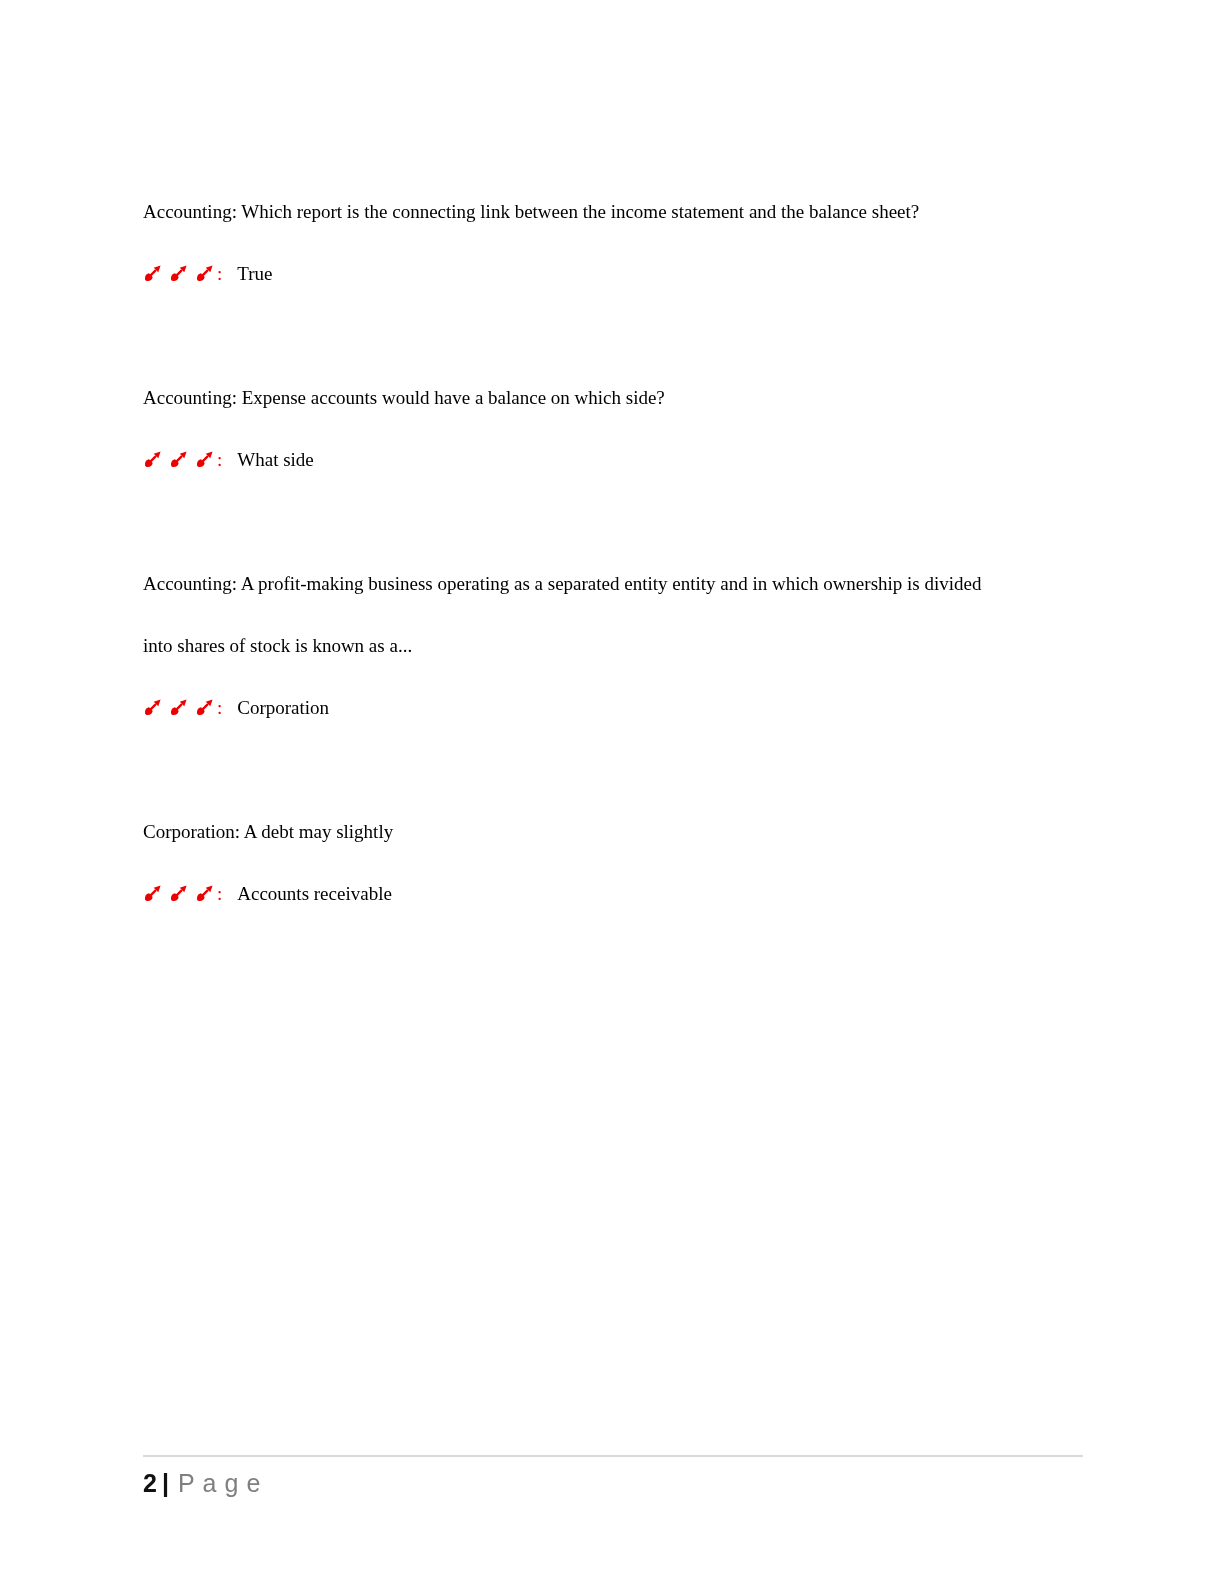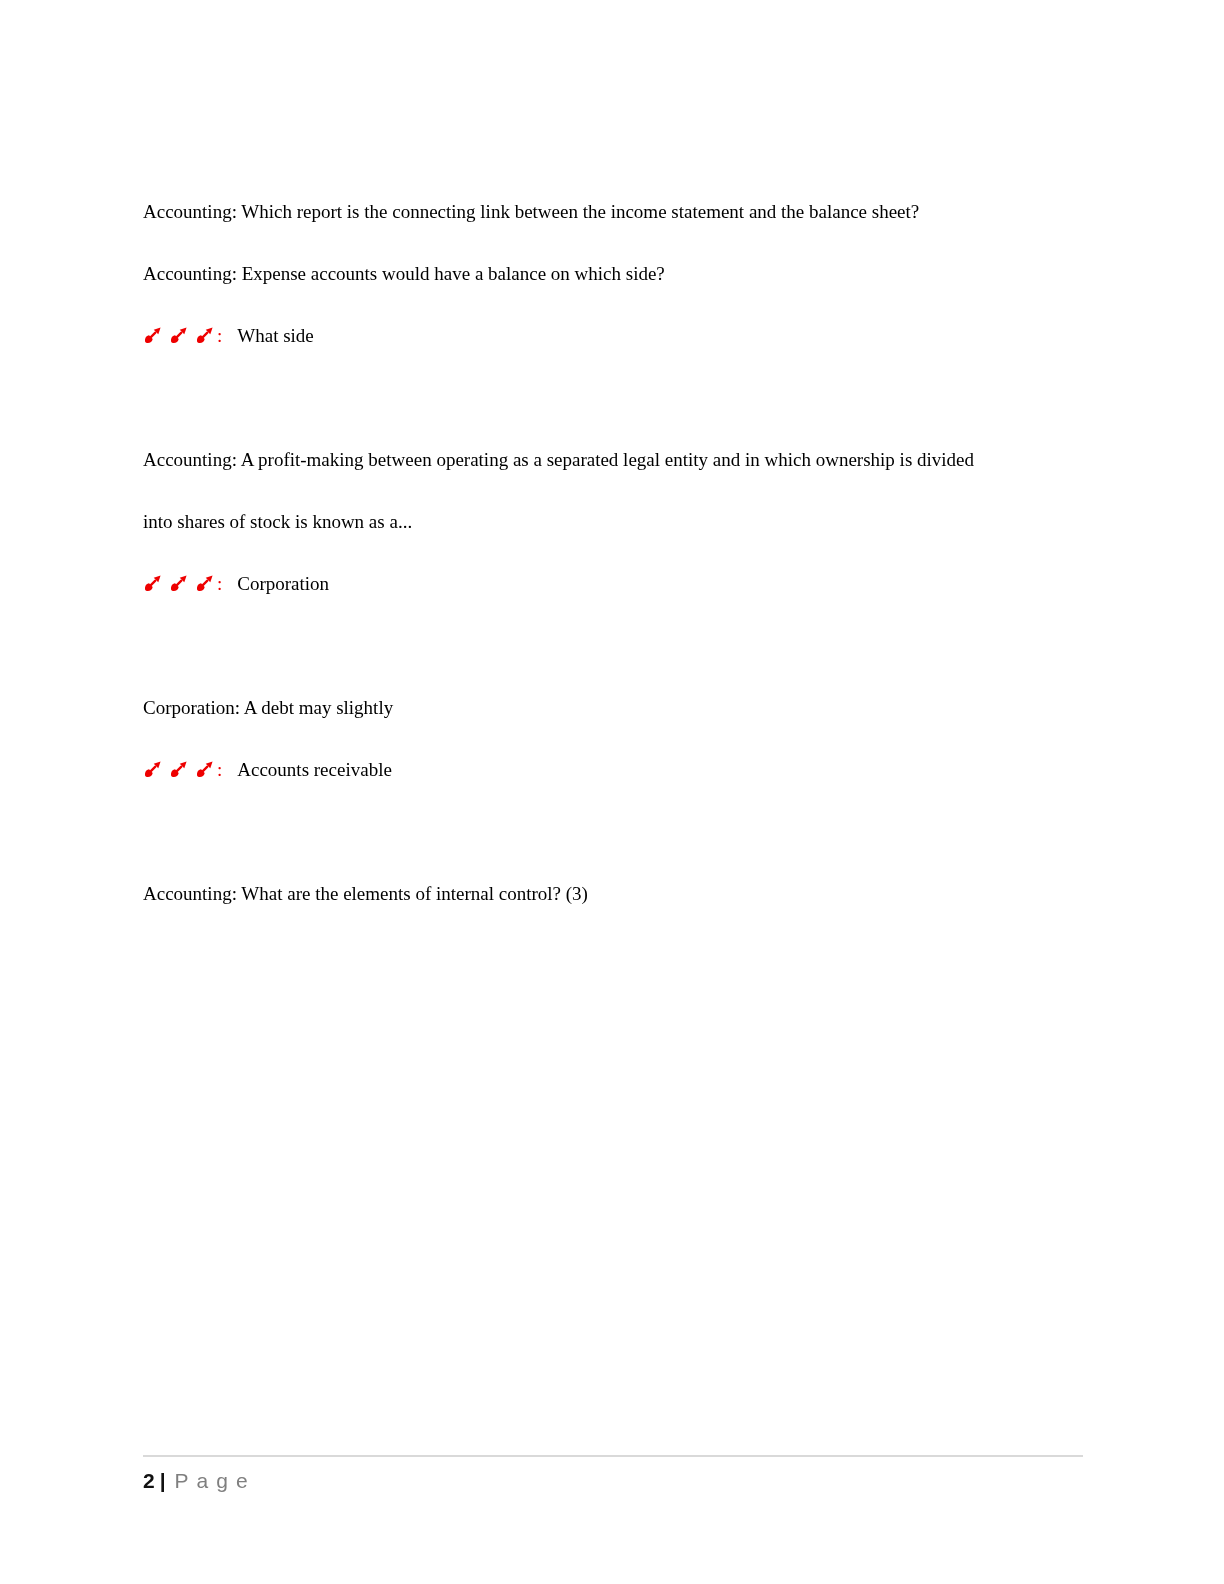--- a/index.html
+++ b/index.html
@@ -57,21 +57,21 @@
     top: 1455px;
     width: 940px;
     height: 2px;
     background: #d9d9d9;
   }
   .footer-text {
     position: absolute;
     left: 143px;
     top: 1469px;
     font-family: "Liberation Sans", sans-serif;
-    font-size: 21px;
+    font-size: 25px;
     color: #000000;
     white-space: nowrap;
   }
   .page-num {
     font-weight: bold;
     color: #111111;
   }
   .pipe {
     font-weight: bold;
     margin: 0 9px 0 5px;
@@ -93,37 +93,50 @@
       <polygon points="18.5,1.5 11.3,3.9 16.1,8.7"></polygon>
     </g>
   </defs>
 </svg>
 
 <div class="page">
   <div class="content">
 
     <p class="q">Accounting: Which report is the connecting link between the income statement and the balance sheet?</p>
 
+    <p class="a">
+      <span class="markers">
+        <svg class="dart" viewBox="0 0 20 20">
+            <use href="#dart"></use>
+          </svg>
+        <svg class="dart" viewBox="0 0 20 20">
+            <use href="#dart"></use>
+          </svg>
+        <svg class="dart" viewBox="0 0 20 20">
+            <use href="#dart"></use>
+          </svg>
+      </span><span class="acolon">:</span><span>True</span>
+    </p>
 
     <p class="q">Accounting: Expense accounts would have a balance on which side?</p>
     <p class="a">
       <span class="markers">
         <svg class="dart" viewBox="0 0 20 20">
             <use href="#dart"></use>
           </svg>
         <svg class="dart" viewBox="0 0 20 20">
             <use href="#dart"></use>
           </svg>
         <svg class="dart" viewBox="0 0 20 20">
             <use href="#dart"></use>
           </svg>
       </span><span class="acolon">:</span><span>What side</span>
     </p>
 
-    <p class="q">Accounting: A profit-making between operating as a separated legal entity and in which ownership is divided
+    <p class="q">Accounting: A profit-making business operating as a separated entity entity and in which ownership is divided
 into shares of stock is known as a...</p>
     <p class="a">
       <span class="markers">
         <svg class="dart" viewBox="0 0 20 20">
             <use href="#dart"></use>
           </svg>
         <svg class="dart" viewBox="0 0 20 20">
             <use href="#dart"></use>
           </svg>
         <svg class="dart" viewBox="0 0 20 20">
@@ -141,21 +154,20 @@
           </svg>
         <svg class="dart" viewBox="0 0 20 20">
             <use href="#dart"></use>
           </svg>
         <svg class="dart" viewBox="0 0 20 20">
             <use href="#dart"></use>
           </svg>
       </span><span class="acolon">:</span><span>Accounts receivable</span>
     </p>
 
-    <p class="q">Accounting: What are the elements of internal control? (3)</p>
 
   </div>
 
   <div class="footer-rule"></div>
   <div class="footer-text">
     <span class="page-num">2</span><span class="pipe">|</span><span class="page-word">Page</span>
   </div>
 </div>
 
 </body></html>

